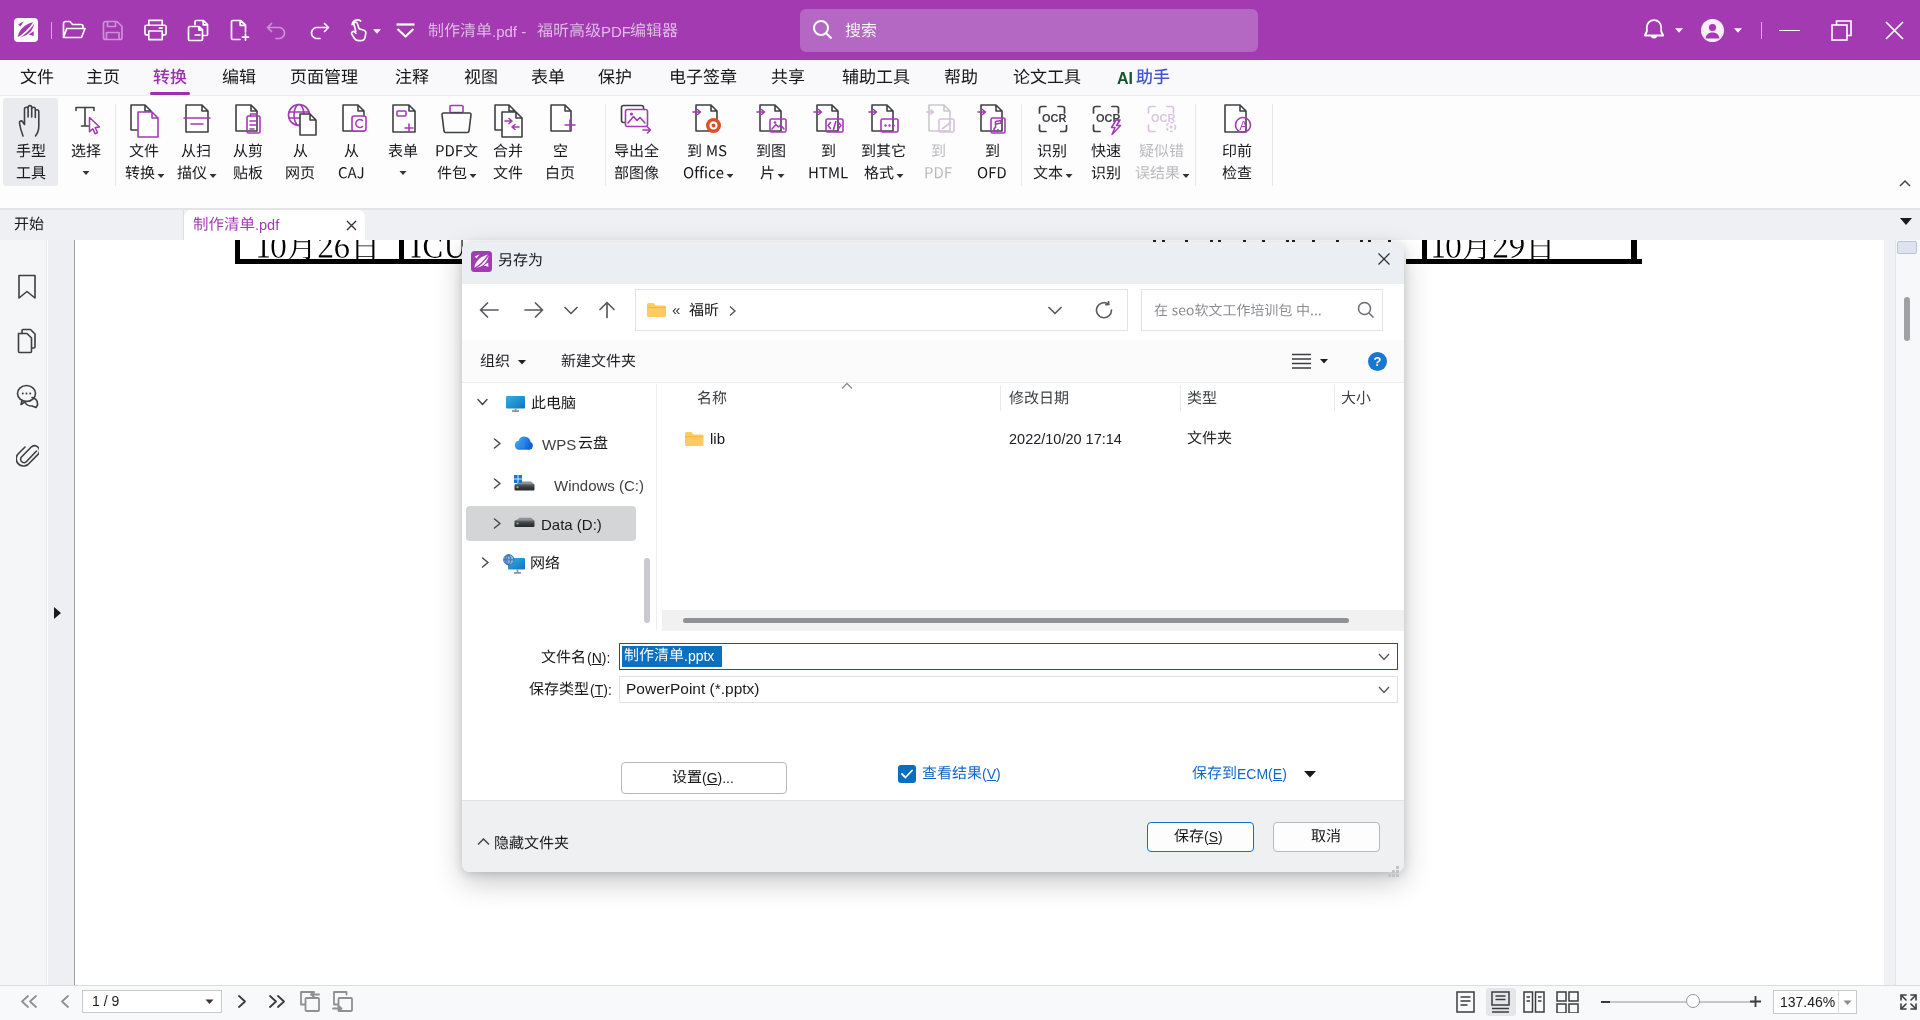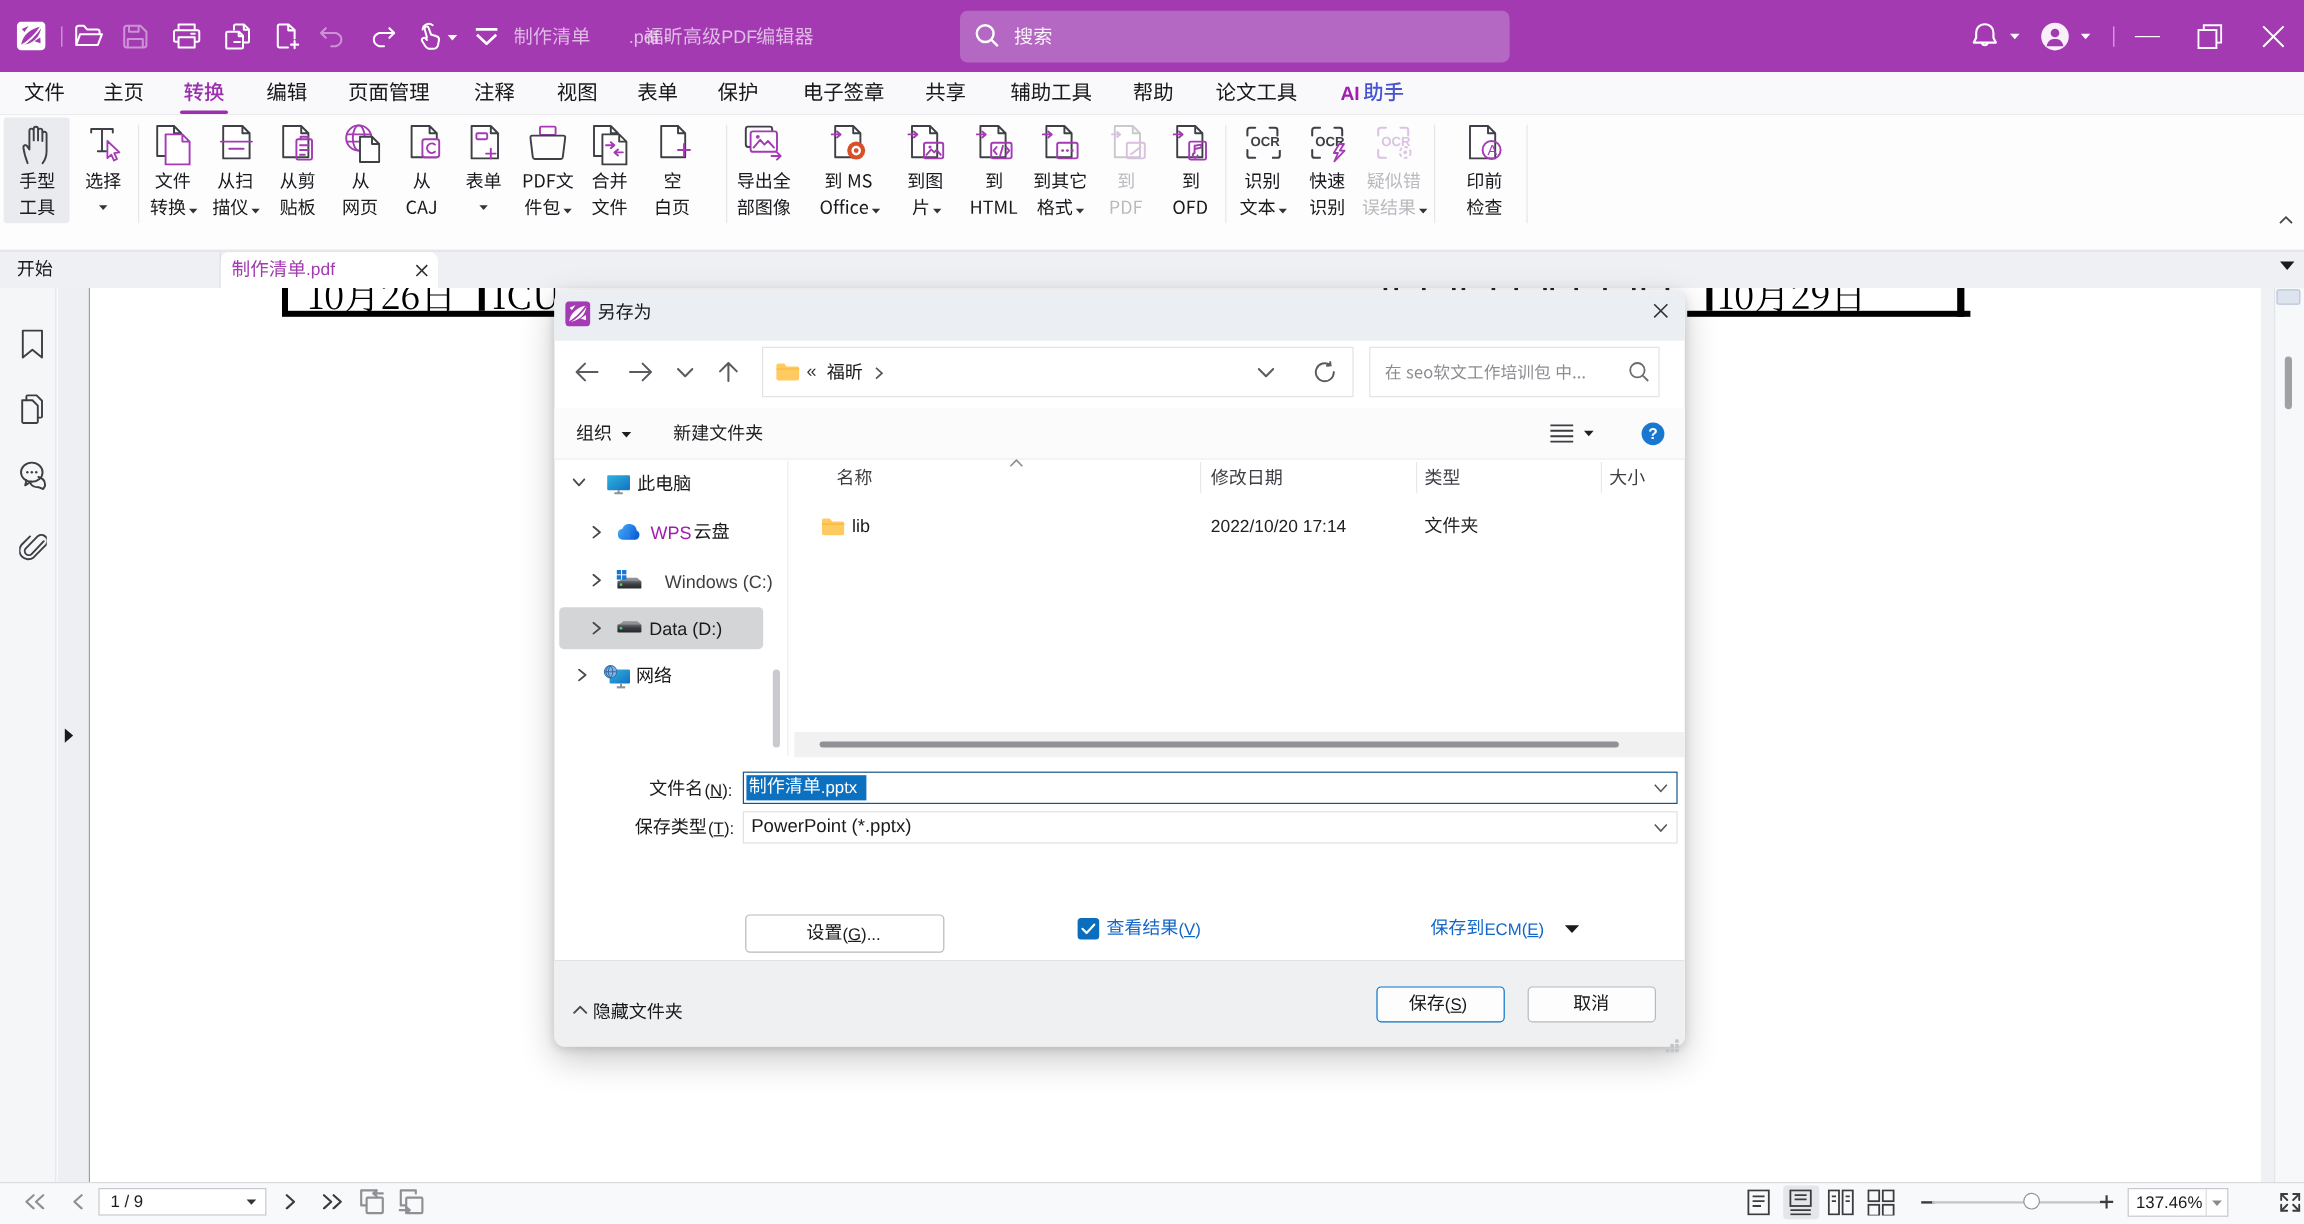--- a/index.html
+++ b/index.html
@@ -209,21 +209,21 @@
       <path d="M3.5 6 L11.5 13.5 L19.5 6" style="fill:none;stroke:#fff;stroke-width:2.2;stroke-linejoin:round"></path>
     </svg>
     <div style="position:absolute;left:428px;top:22px;">
       <svg class="" style="" width="64.0" height="16.0" viewBox="0 -880 4000 1000" fill="rgba(255,255,255,.66)">
         <use href="#gs5236" x="0"></use>
         <use href="#gs4f5c" x="1000"></use>
         <use href="#gs6e05" x="2000"></use>
         <use href="#gs5355" x="3000"></use>
       </svg>
     </div>
-    <div style="position:absolute;left:492.0px;top:23px;font:15px Liberation Sans,sans-serif;color:rgba(255,255,255,.66);margin-left:32px;">.pdf - </div>
+    <div style="position:absolute;left:492.0px;top:23px;font:15px Liberation Sans,sans-serif;color:rgba(255,255,255,.66);">.pdf - </div>
     <div style="position:absolute;left:537px;top:22px;">
       <svg class="" style="" width="64.0" height="16.0" viewBox="0 -880 4000 1000" fill="rgba(255,255,255,.66)">
         <use href="#gs798f" x="0"></use>
         <use href="#gs6615" x="1000"></use>
         <use href="#gs9ad8" x="2000"></use>
         <use href="#gs7ea7" x="3000"></use>
       </svg>
     </div>
     <div style="position:absolute;left:601.0px;top:23px;font:15px Liberation Sans,sans-serif;color:rgba(255,255,255,.66);">PDF</div>
     <div style="position:absolute;left:630px;top:22px;">
@@ -353,21 +353,21 @@
       </svg>
     </div>
     <div style="position:absolute;left:1013.0px;top:68.0px;">
       <svg class="" style="" width="68.0" height="17.0" viewBox="0 -880 4000 1000" fill="#1a1a1c">
         <use href="#gs8bba" x="0"></use>
         <use href="#gs6587" x="1000"></use>
         <use href="#gs5de5" x="2000"></use>
         <use href="#gs5177" x="3000"></use>
       </svg>
     </div>
-    <div style="position:absolute;left:1117px;top:70px;font:bold 16px Liberation Sans,sans-serif;color:#a21caf;">AI</div>
+    <div style="position:absolute;left:1117px;top:70px;font:bold 16px Liberation Sans,sans-serif;color:#14532d;">AI</div>
     <div style="position:absolute;left:1136.0px;top:68.0px;">
       <svg class="" style="" width="34.0" height="17.0" viewBox="0 -880 2000 1000" fill="#4653d2">
         <use href="#gm52a9" x="0"></use>
         <use href="#gm624b" x="1000"></use>
       </svg>
     </div>
     <div style="position:absolute;left:150.0px;top:91.5px;width:40.0px;height:3.5px;background:#9c2fae;border-radius:2px;"></div>
 <div style="position:absolute;left:0.0px;top:96.0px;width:1920.0px;height:113.0px;background:#fdfdfe;border-bottom:1px solid #e2e3e6;"></div>
     <div style="position:absolute;left:115.0px;top:104.0px;width:1.2px;height:82.0px;background:#e6e7ea;"></div>
     <div style="position:absolute;left:605.0px;top:104.0px;width:1.2px;height:82.0px;background:#e6e7ea;"></div>
@@ -1082,21 +1082,21 @@
     <svg style="position:absolute;left:514.0px;top:436.0px;" width="20.0" height="15.0" viewBox="0 0 20.0 15.0">
       <defs>
         <linearGradient id="wps1" x1="0" y1="0" x2="1" y2="0.4">
           <stop offset="0" stop-color="#4fb2f8"></stop>
           <stop offset="1" stop-color="#0d62d8"></stop>
         </linearGradient>
       </defs>
       <path d="M5 13.8 A4.6 4.6 0 0 1 4.6 4.7 A6.2 6.2 0 0 1 16.6 6.1 A4.1 4.1 0 0 1 15.6 13.8 Z" fill="url(#wps1)"></path>
       <path d="M10.5 13.8 L5.5 8.8 A6 6 0 0 1 10.8 5.3 Z" fill="#2e8df0" opacity=".55"></path>
     </svg>
-    <div style="position:absolute;left:542px;top:436px;font:15px Liberation Sans,sans-serif;color:#a21caf;">WPS</div>
+    <div style="position:absolute;left:542px;top:436px;font:15px Liberation Sans,sans-serif;color:#404040;">WPS</div>
     <div style="position:absolute;left:578.0px;top:435.0px;">
       <svg class="" style="" width="30.0" height="15.0" viewBox="0 -880 2000 1000" fill="#1a1a1c">
         <use href="#gs4e91" x="0"></use>
         <use href="#gs76d8" x="1000"></use>
       </svg>
     </div>
     <svg style="position:absolute;left:493.0px;top:478.0px;" width="9.0" height="11.0" viewBox="0 0 9.0 11.0">
       <path d="M1.5 1 L7 5.5 L1.5 10" style="fill:none;stroke:#48494d;stroke-width:1.5;stroke-linecap:round;stroke-linejoin:round"></path>
     </svg>
     <svg style="position:absolute;left:513.0px;top:475.0px;" width="22.0" height="16.0" viewBox="0 0 22.0 16.0">

